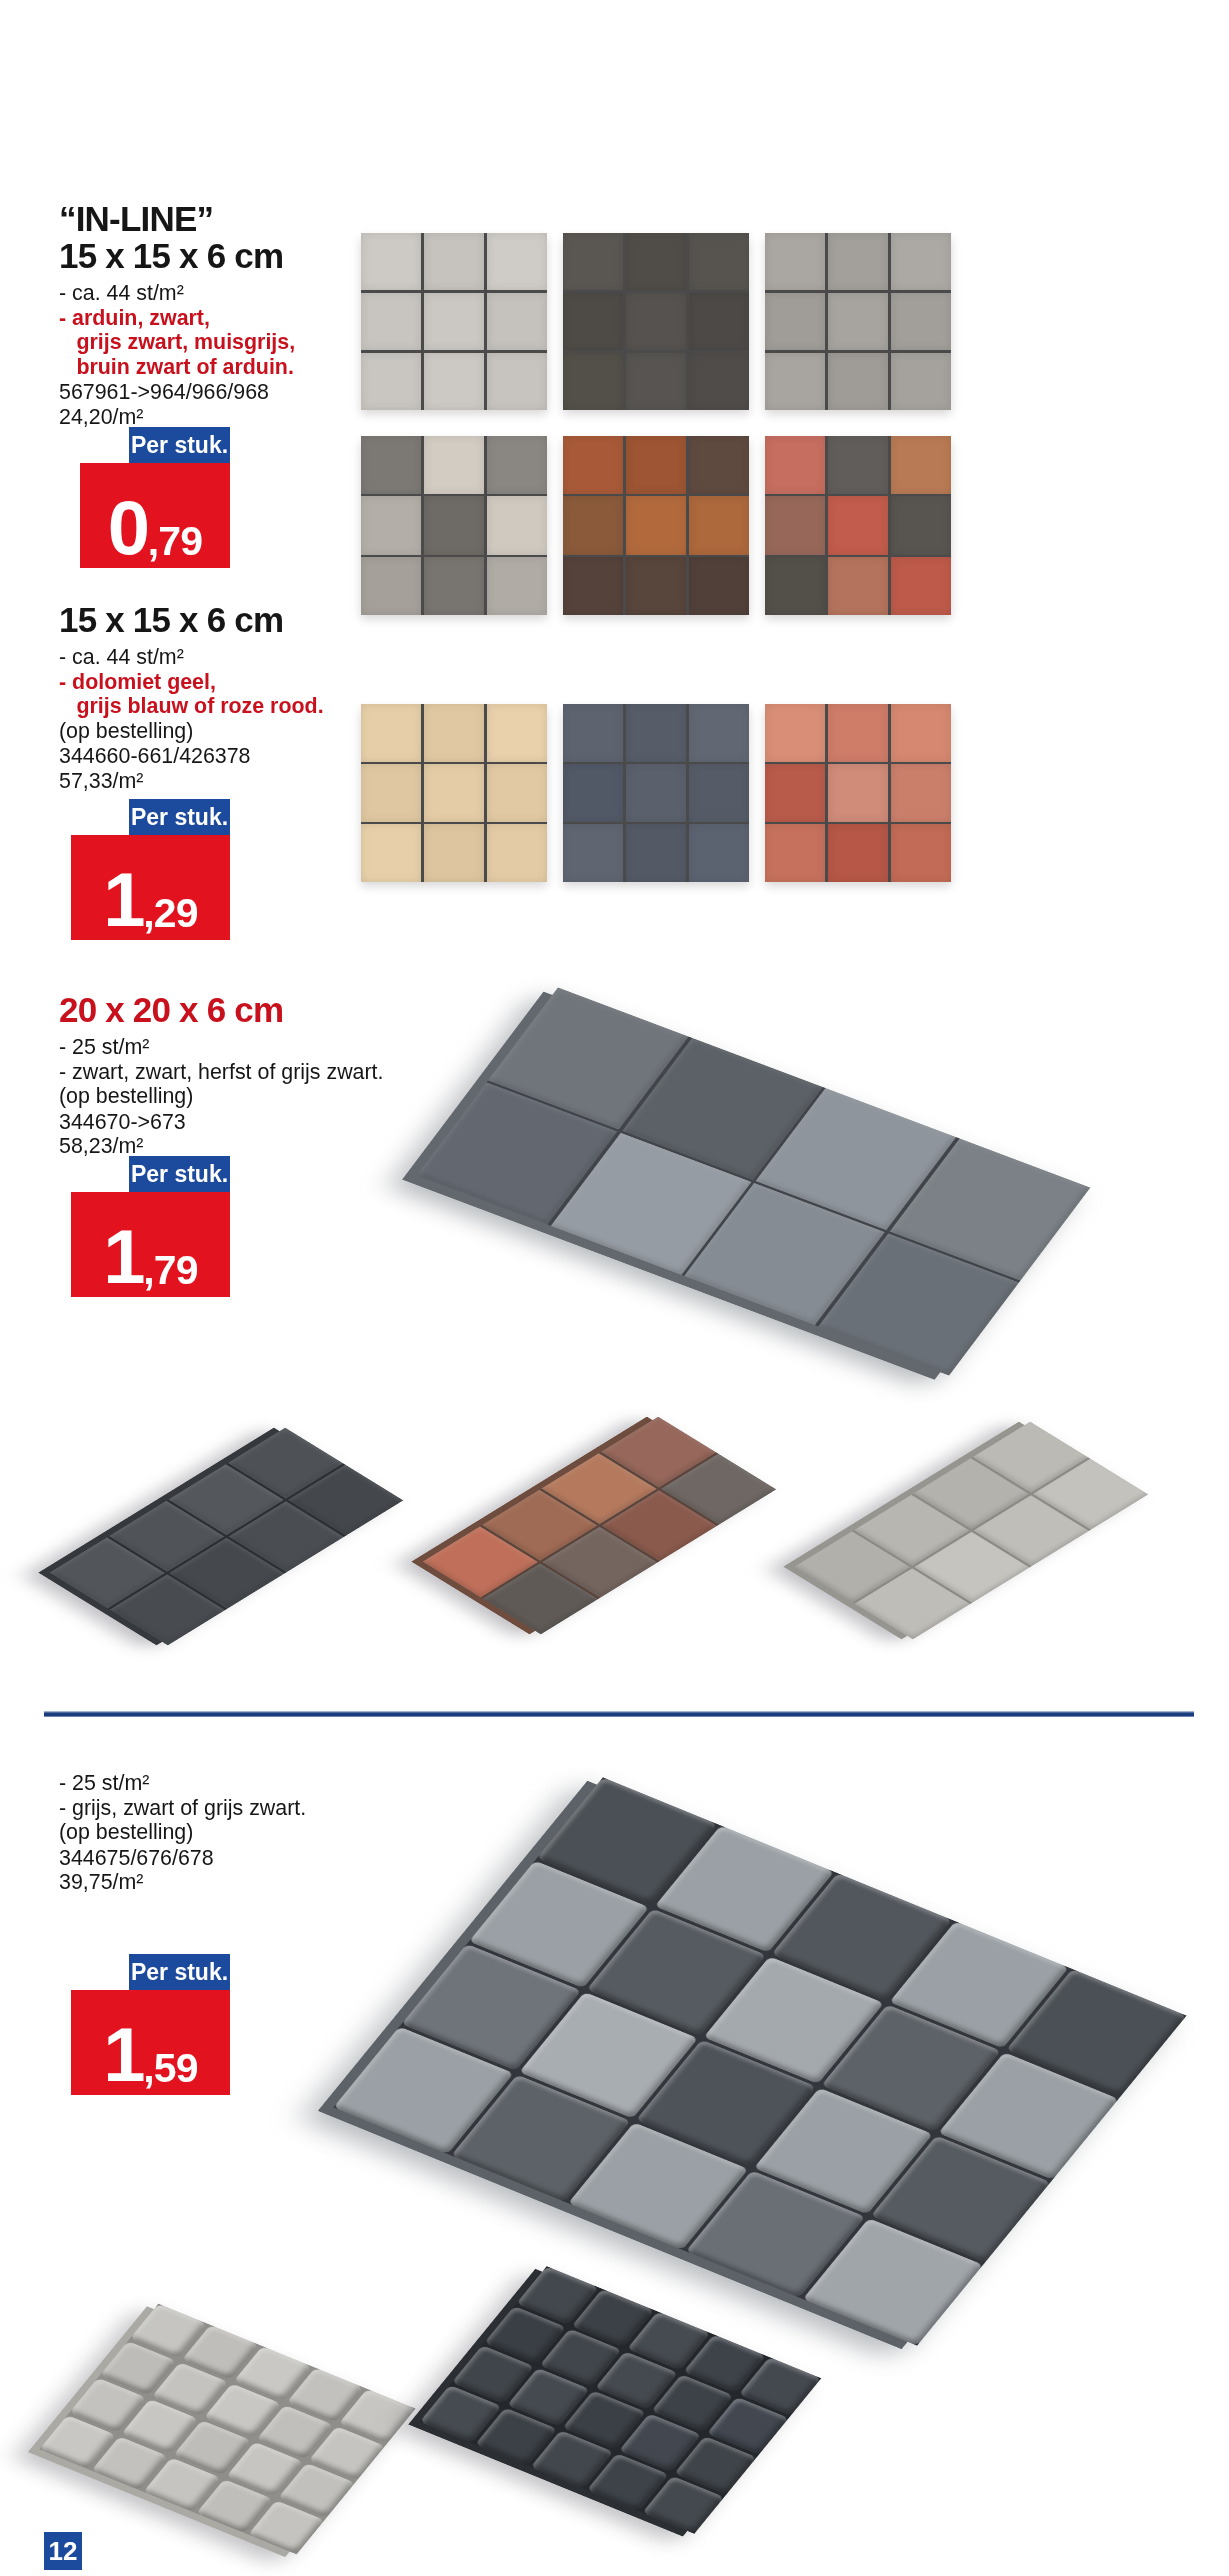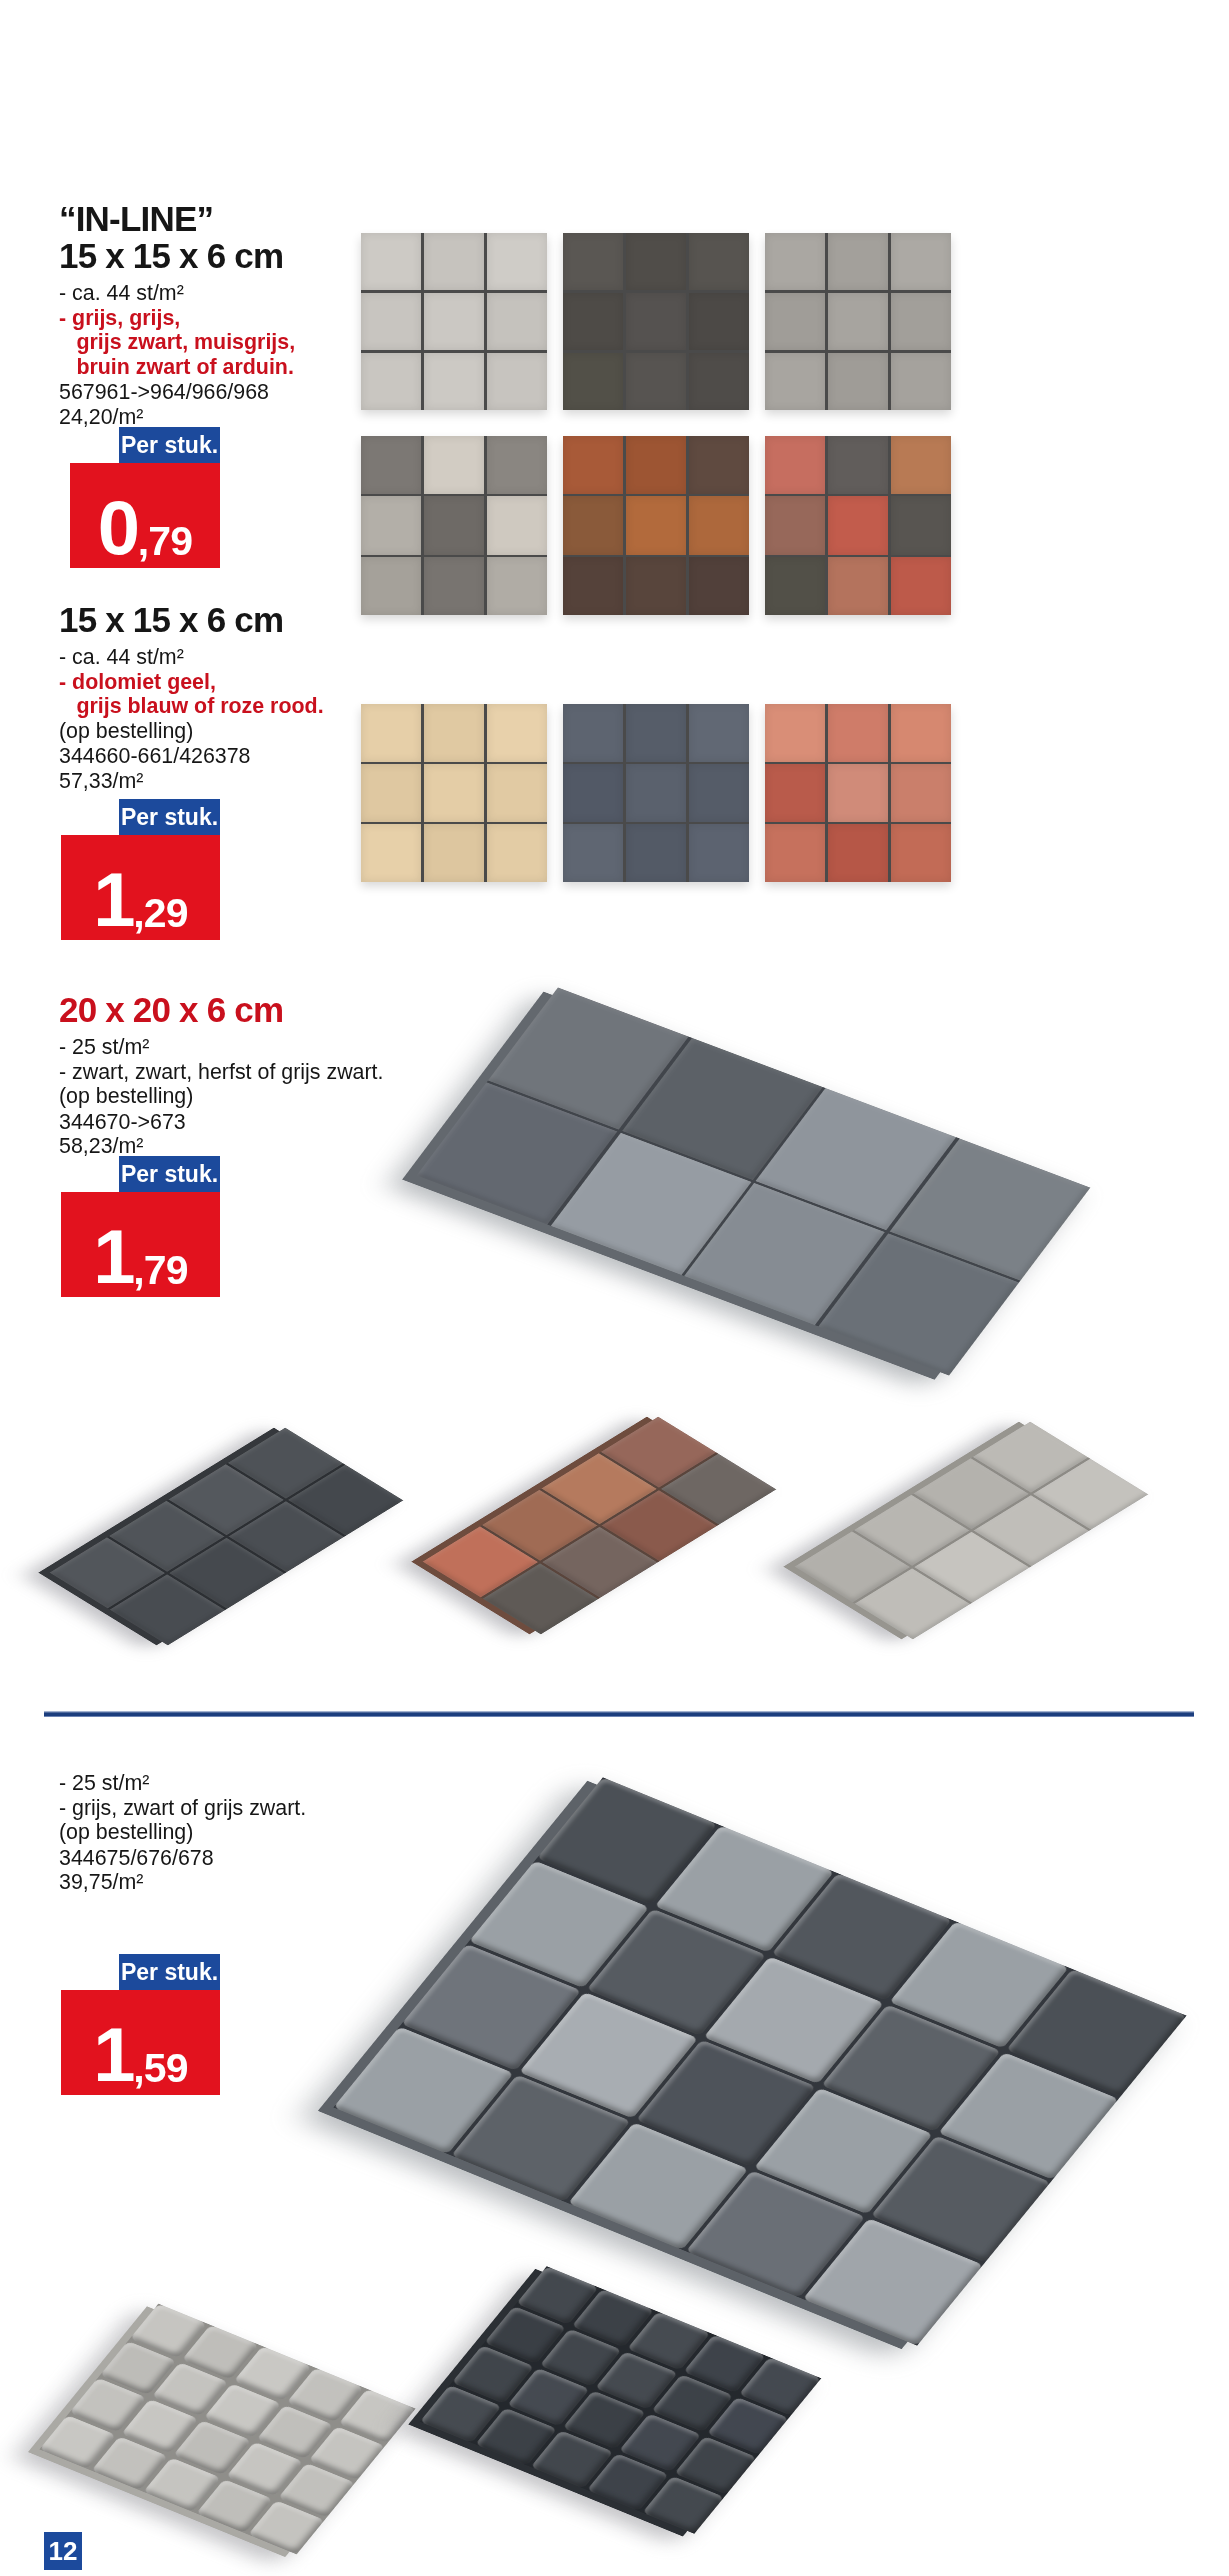--- a/index.html
+++ b/index.html
@@ -30,21 +30,21 @@
   .product { position:absolute; color:#161616; }
   .product h2, .product h3 { font-size:35px; line-height:37px; font-weight:bold; letter-spacing:-0.8px; white-space:nowrap; }
   .product .headline-red { color:var(--red_text); }
   .product .body { margin-top:7.1px; }
   .product p { font-size:21.4px; line-height:24.6px; white-space:nowrap; }
   .product p.red { color:var(--red_text); font-weight:bold; }
   .product p.indent { padding-left:17.4px; }
   .product p.sku { margin-top:0.8px; }
 
   
-  .price { position:absolute; width:159px; }
+  .price { position:absolute; width:159px;margin-left:10px; }
   .price.narrow { width:150px; }
   .price-label {
     margin-left:auto; width:101px; height:36px; background:var(--blue);
     color:#fff; font-weight:bold; font-size:23px; line-height:36px; text-align:center;
   }
   .price-box {
     width:100%; height:105px; background:var(--red_box);
     display:flex; align-items:flex-end; justify-content:center; padding-bottom:11px;
     color:#fff; font-weight:bold;
   }
@@ -98,21 +98,21 @@
 <body>
 
 <div id="page">
 
 
   <section class="product" style="left:59px; top:200px; width:341px;">
     <h2>“IN-LINE”</h2>
     <h3>15 x 15 x 6 cm</h3>
     <div class="body">
       <p>- ca. 44 st/m²</p>
-      <p class="red">- grijs, grijs,</p>
+      <p class="red">- arduin, zwart,</p>
       <p class="red indent">grijs zwart, muisgrijs,</p>
       <p class="red indent">bruin zwart of arduin.</p>
       <p class="sku">567961-&gt;964/966/968</p>
       <p>24,20/m²</p>
     </div>
   </section>
   <div class="price narrow" style="left:70px; top:427px;">
     <div class="price-label">Per stuk.</div>
     <div class="price-box">
       <span class="int">0</span>

